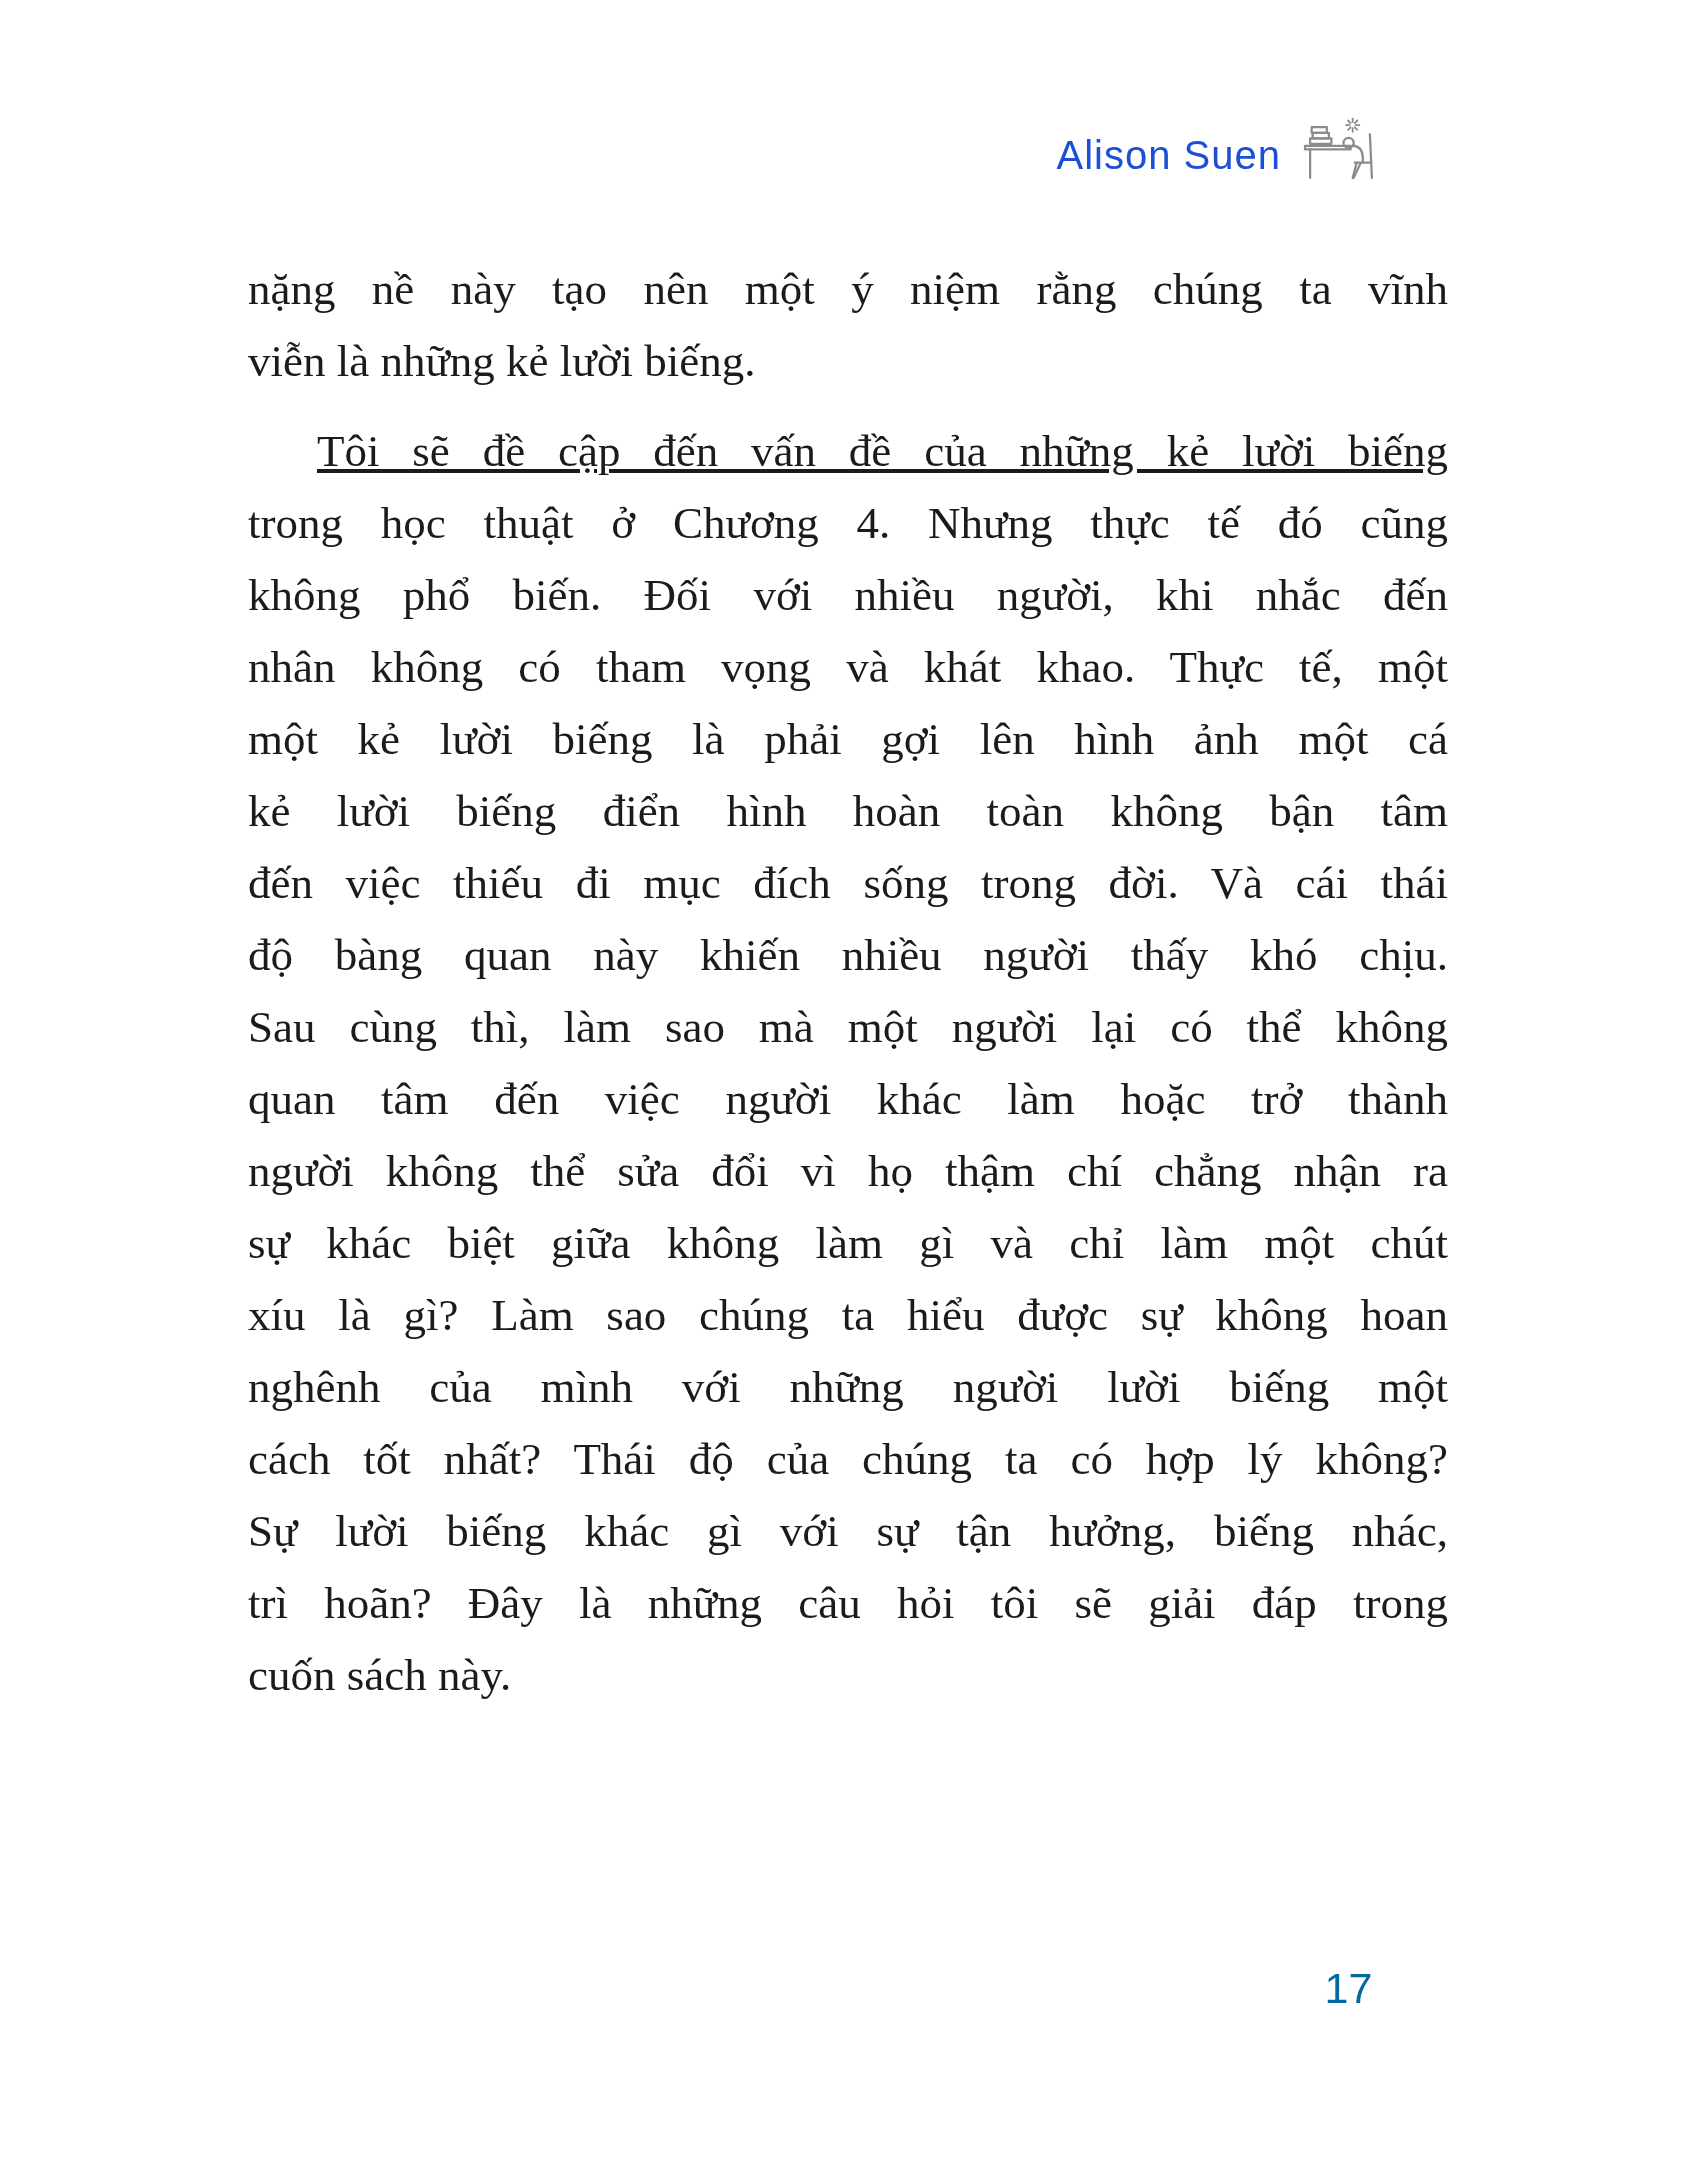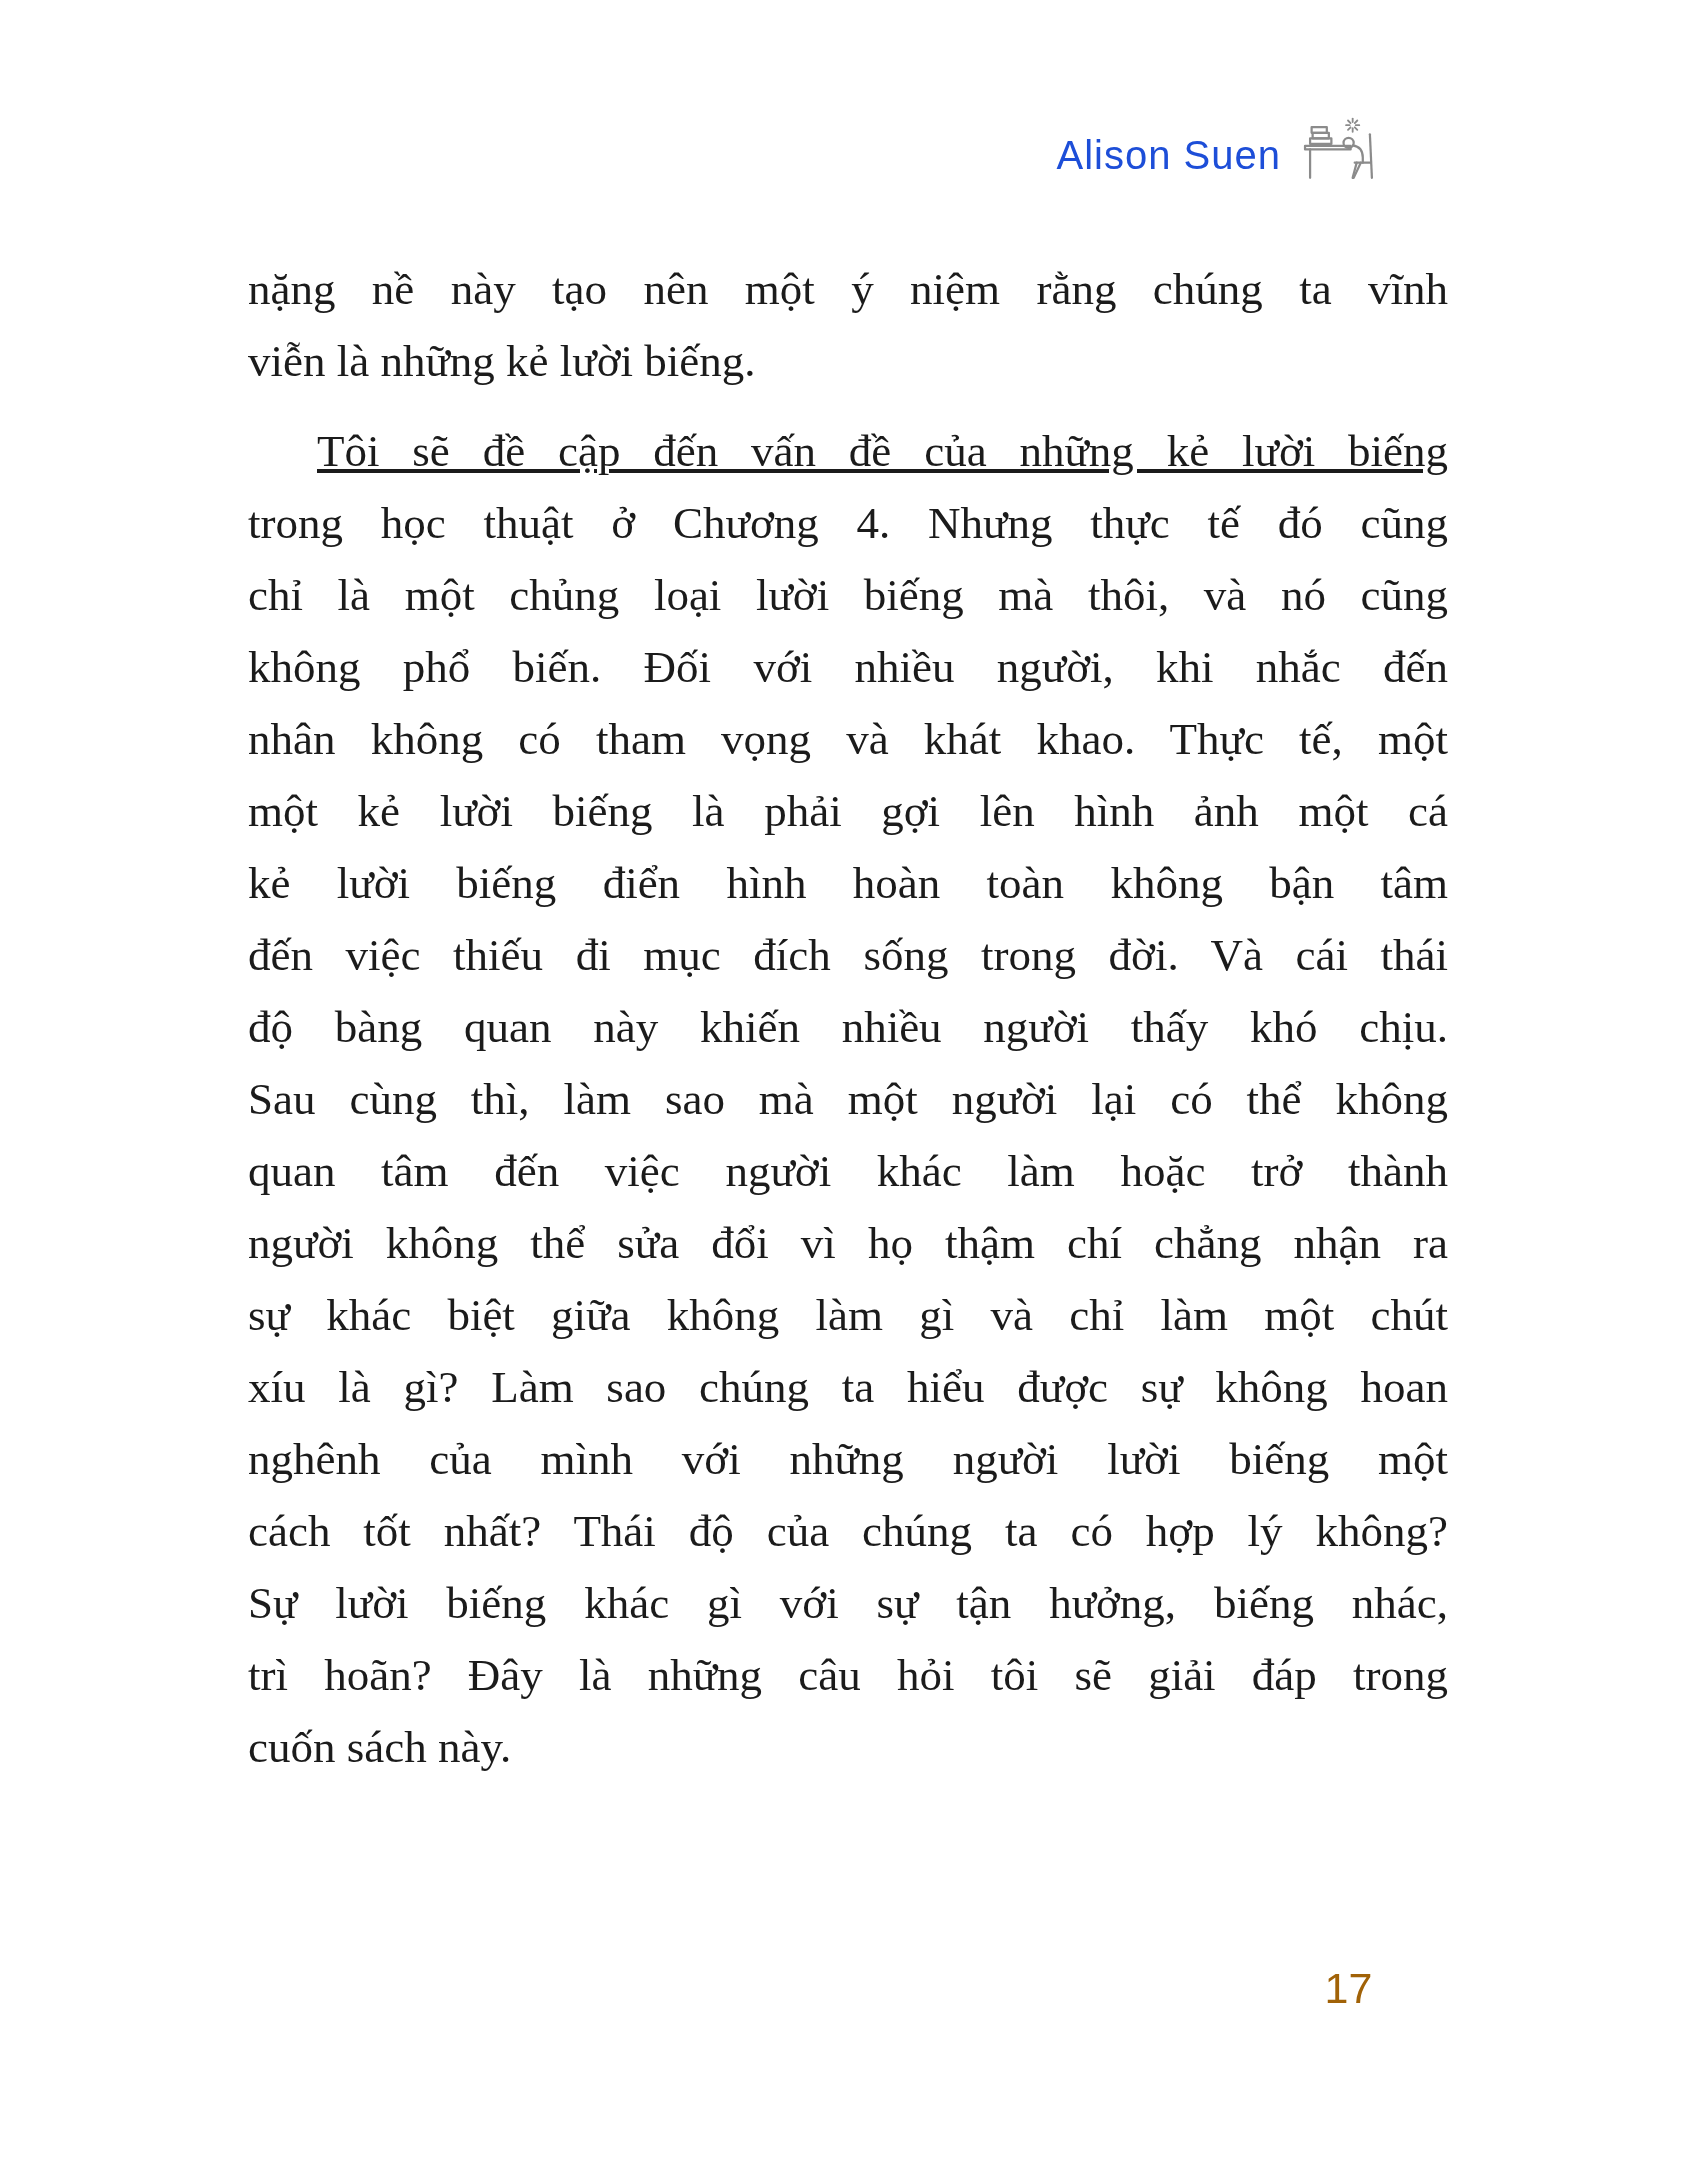--- a/index.html
+++ b/index.html
@@ -63,21 +63,21 @@
   }
   .page-number {
     position: absolute;
     top: 1964px;
     left: 1319px;
     width: 59px;
     text-align: center;
     font-family: "Liberation Sans", "DejaVu Sans", sans-serif;
     font-weight: 300;
     font-size: 43px;
-    color: #a16207;
+    color: #0369a1;
   }
 </style>
 </head>
 <body>
 
 <div class="page">
 
   <header class="page-header">
     <span class="author">Alison Suen</span>
     <span class="header-icon">
@@ -115,21 +115,20 @@
   </header>
 
   <main class="body-text">
       <div class="paragraph">
         <div class="line">nặng nề này tạo nên một ý niệm rằng chúng ta vĩnh</div>
         <div class="line last">viễn là những kẻ lười biếng.</div>
       </div>
       <div class="paragraph">
         <div class="line indent">Tôi sẽ đề cập đến vấn đề của những kẻ lười biếng</div>
         <div class="line">trong học thuật ở Chương 4. Nhưng thực tế đó cũng</div>
-        <div class="line">chỉ là một chủng loại lười biếng mà thôi, và nó cũng</div>
         <div class="line">không phổ biến. Đối với nhiều người, khi nhắc đến</div>
         <div class="line">nhân không có tham vọng và khát khao. Thực tế, một</div>
         <div class="line">một kẻ lười biếng là phải gợi lên hình ảnh một cá</div>
         <div class="line">kẻ lười biếng điển hình hoàn toàn không bận tâm</div>
         <div class="line">đến việc thiếu đi mục đích sống trong đời. Và cái thái</div>
         <div class="line">độ bàng quan này khiến nhiều người thấy khó chịu.</div>
         <div class="line">Sau cùng thì, làm sao mà một người lại có thể không</div>
         <div class="line">quan tâm đến việc người khác làm hoặc trở thành</div>
         <div class="line">người không thể sửa đổi vì họ thậm chí chẳng nhận ra</div>
         <div class="line">sự khác biệt giữa không làm gì và chỉ làm một chút</div>

